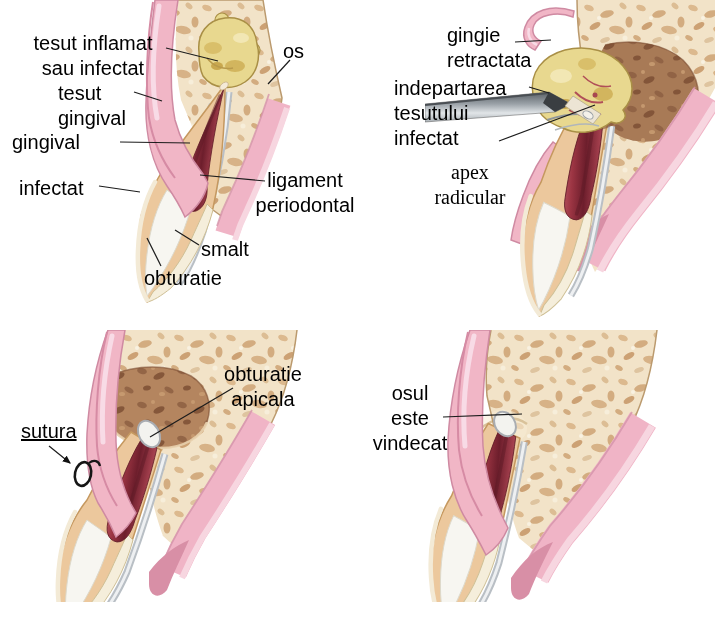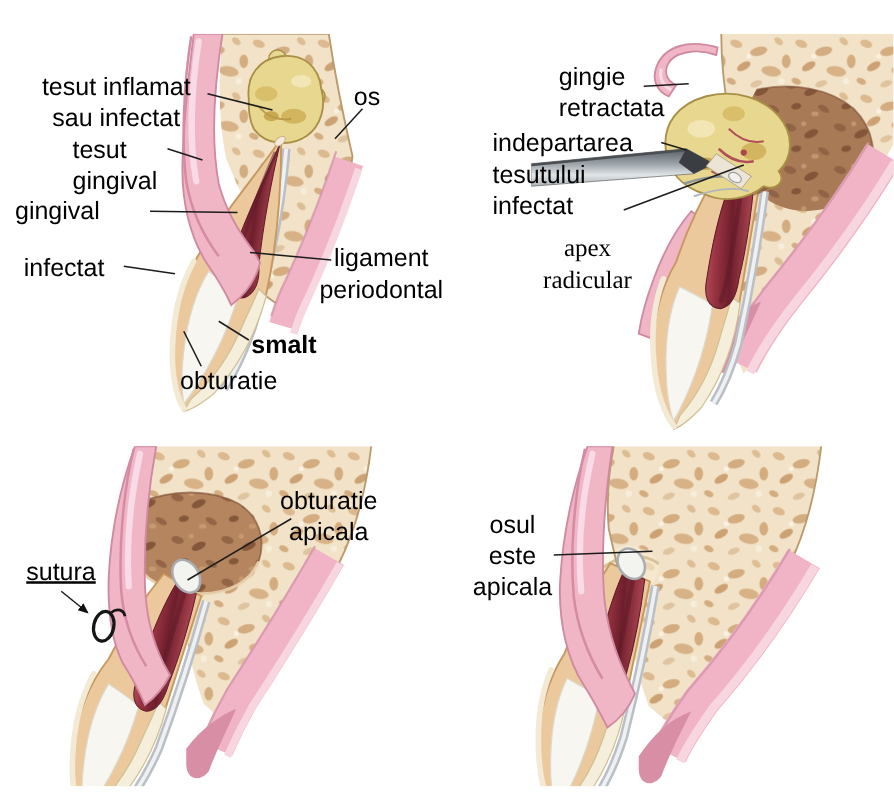--- a/index.html
+++ b/index.html
@@ -1,19 +1,18 @@
 <!DOCTYPE html>
 <html><head>
 <meta charset="utf-8">
 <style>
   html,body{margin:0;padding:0;background:#ffffff;}
   #stage{
     position:relative;width:715px;height:602px;background:#ffffff;overflow:hidden;
     font-family:"Liberation Sans", sans-serif;
-    margin-top:27px;
   }
   .lbl{
     position:absolute;color:#000;font-size:20px;line-height:25px;
     white-space:pre-line;letter-spacing:0px;
   }
   .c{text-align:center;}
   .r{text-align:left;}
   svg{position:absolute;display:block;}
   #leaders{left:0;top:0;pointer-events:none;}
   #p1{left:95px;top:0;}
@@ -240,32 +239,32 @@
 
   <div class="lbl c" style="left:20px;top:31px;width:146px;">tesut inflamat
 sau infectat</div>
   <div class="lbl" style="left:283px;top:39px;">os</div>
   <div class="lbl r" style="left:58px;top:81px;width:74px;">tesut
 gingival</div>
   <div class="lbl" style="left:12px;top:130px;">gingival</div>
   <div class="lbl" style="left:19px;top:176px;">infectat</div>
   <div class="lbl c" style="left:244px;top:168px;width:122px;">ligament
 periodontal</div>
-  <div class="lbl" style="left:201px;top:237px;font-weight:bold;">smalt</div>
+  <div class="lbl" style="left:201px;top:237px;">smalt</div>
   <div class="lbl" style="left:144px;top:266px;">obturatie</div>
 
   <div class="lbl" style="left:394px;top:76px;">indepartarea
 tesutului
 infectat</div>
   <div class="lbl" style="left:447px;top:23px;">gingie
 retractata</div>
   <div class="lbl c" style="left:410px;top:160px;width:120px;font-family:Liberation Serif, serif;">apex
 radicular</div>
 
   <div class="lbl c" style="left:203px;top:362px;width:120px;">obturatie
 apicala</div>
   <div class="lbl" style="left:21px;top:419px;text-decoration:underline;">sutura</div>
 
   <div class="lbl c" style="left:351px;top:381px;width:118px;">osul
 este
-apicala</div>
+vindecat</div>
 
 </div>
 
 </body></html>

